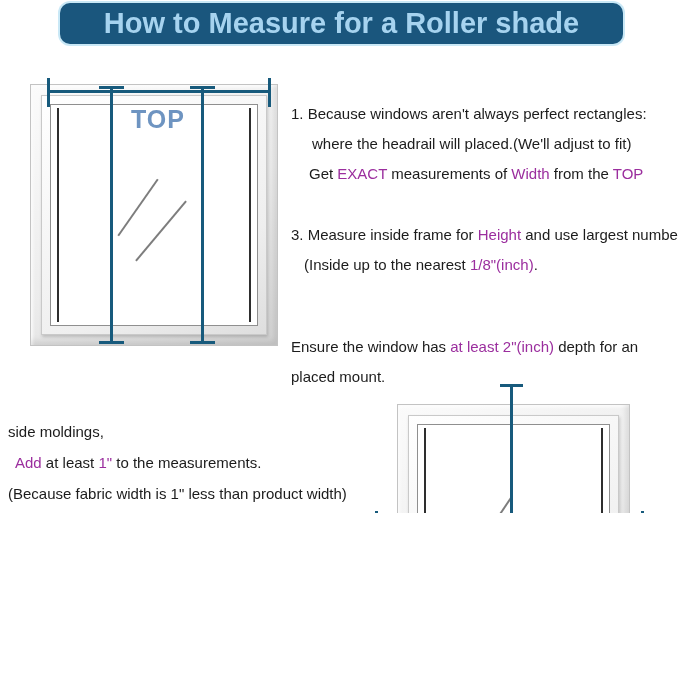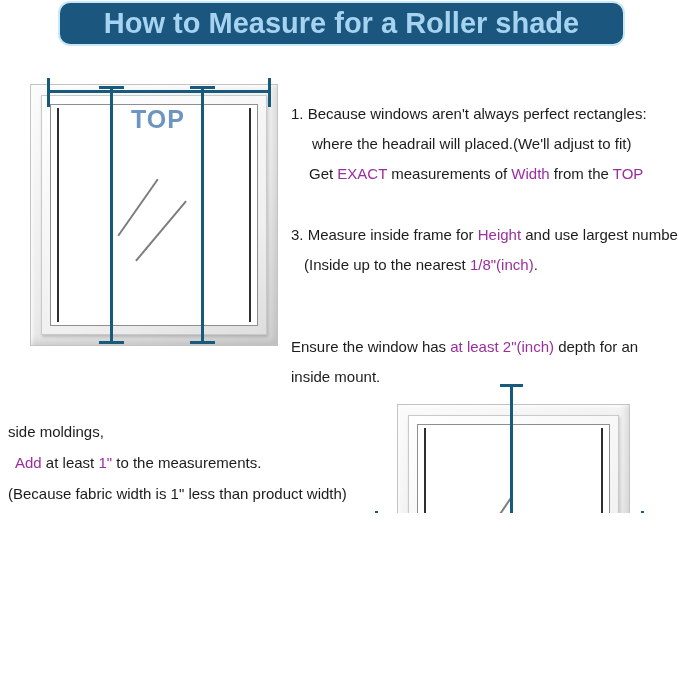--- a/index.html
+++ b/index.html
@@ -103,21 +103,21 @@
     <span class="ln" style="margin-left:18px;"><span>Get </span><span style="color: rgb(155, 46, 158);">EXACT</span><span> measurements of </span><span style="color: rgb(155, 46, 158);">Width</span><span> from the </span><span style="color: rgb(155, 46, 158);">TOP</span></span>
   </div>
 
   <div class="para in-block" style="left:291px; top:220px;">
     <span class="ln"><span>3. Measure inside frame for </span><span style="color: rgb(155, 46, 158);">Height</span><span> and use largest number</span></span>
     <span class="ln" style="margin-left:13px;"><span>(Inside up to the nearest </span><span style="color: rgb(155, 46, 158);">1/8"(inch)</span><span>.</span></span>
   </div>
 
   <div class="para in-block" style="left:291px; top:304px;margin-top:28px;">
     <span class="ln"><span>Ensure the window has </span><span style="color: rgb(155, 46, 158);">at least 2"(inch)</span><span> depth for an</span></span>
-    <span class="ln"><span>inside mount.</span></span>
+    <span class="ln"><span>placed mount.</span></span>
   </div>
 
 
   <div class="para out-block" style="left:2px; top:416px;">
     <span class="ln" style="margin-left:6px;"><span>side moldings,</span></span>
     <span class="ln" style="margin-left:13px;"><span style="color: rgb(155, 46, 158);">Add</span><span> at least </span><span style="color: rgb(155, 46, 158);">1"</span><span> to the measurements.</span></span>
     <span class="ln" style="margin-left:6px;"><span>(Because fabric width is 1" less than product width)</span></span>
   </div>
 
 

